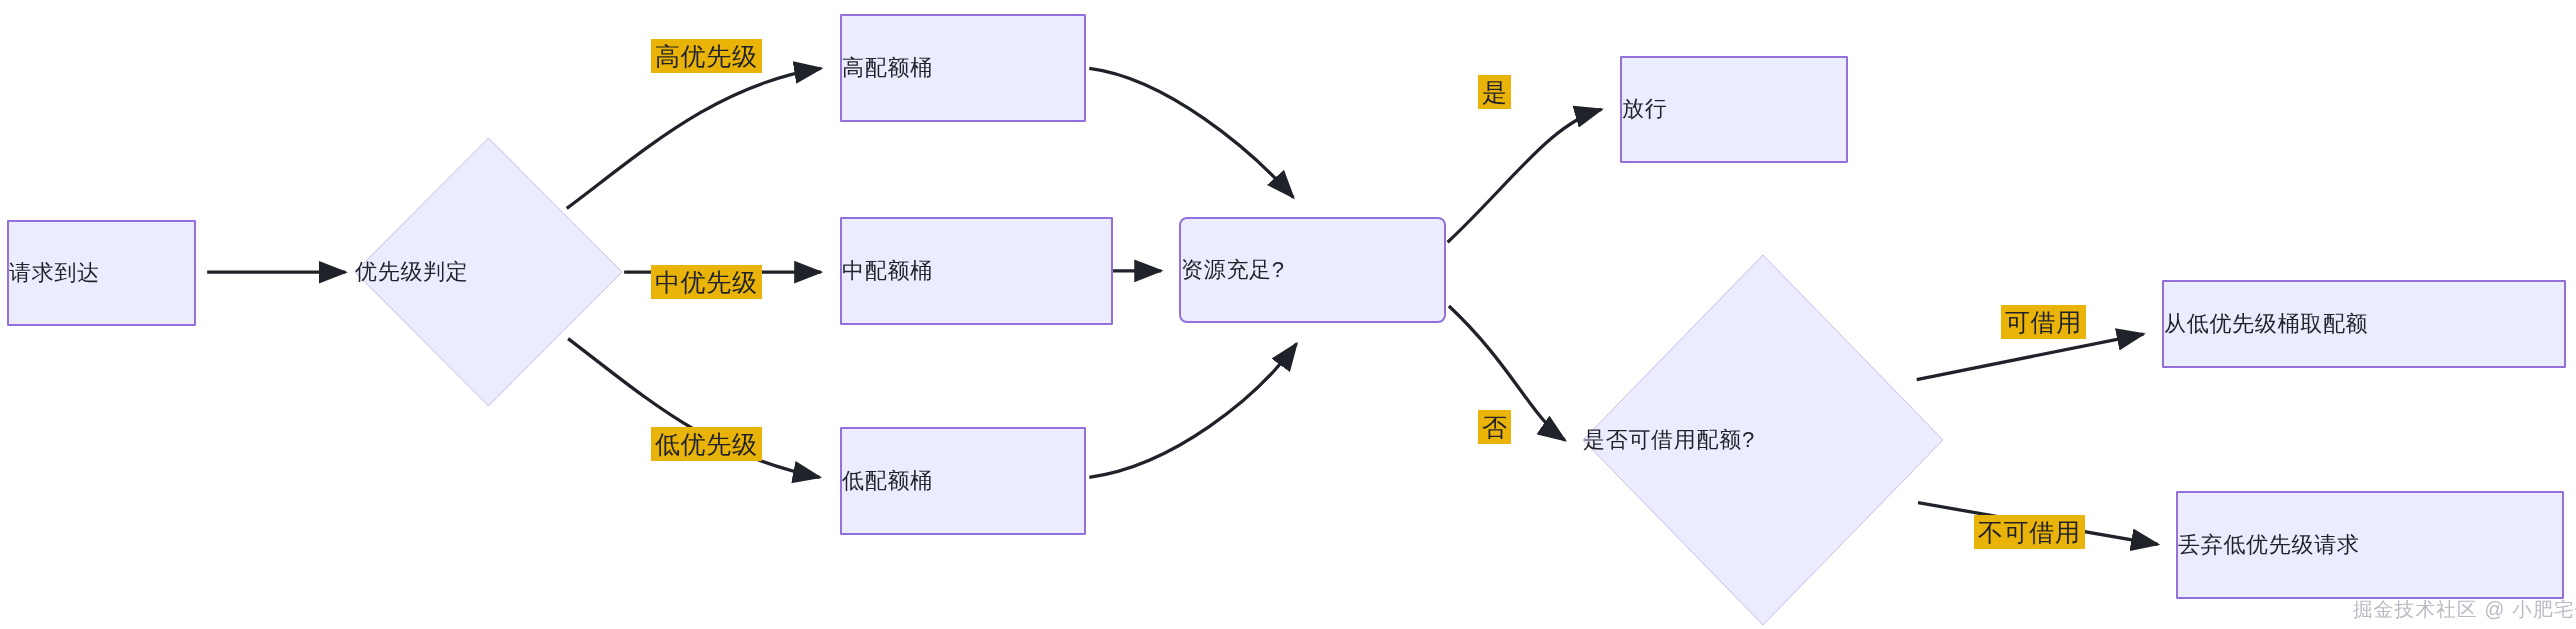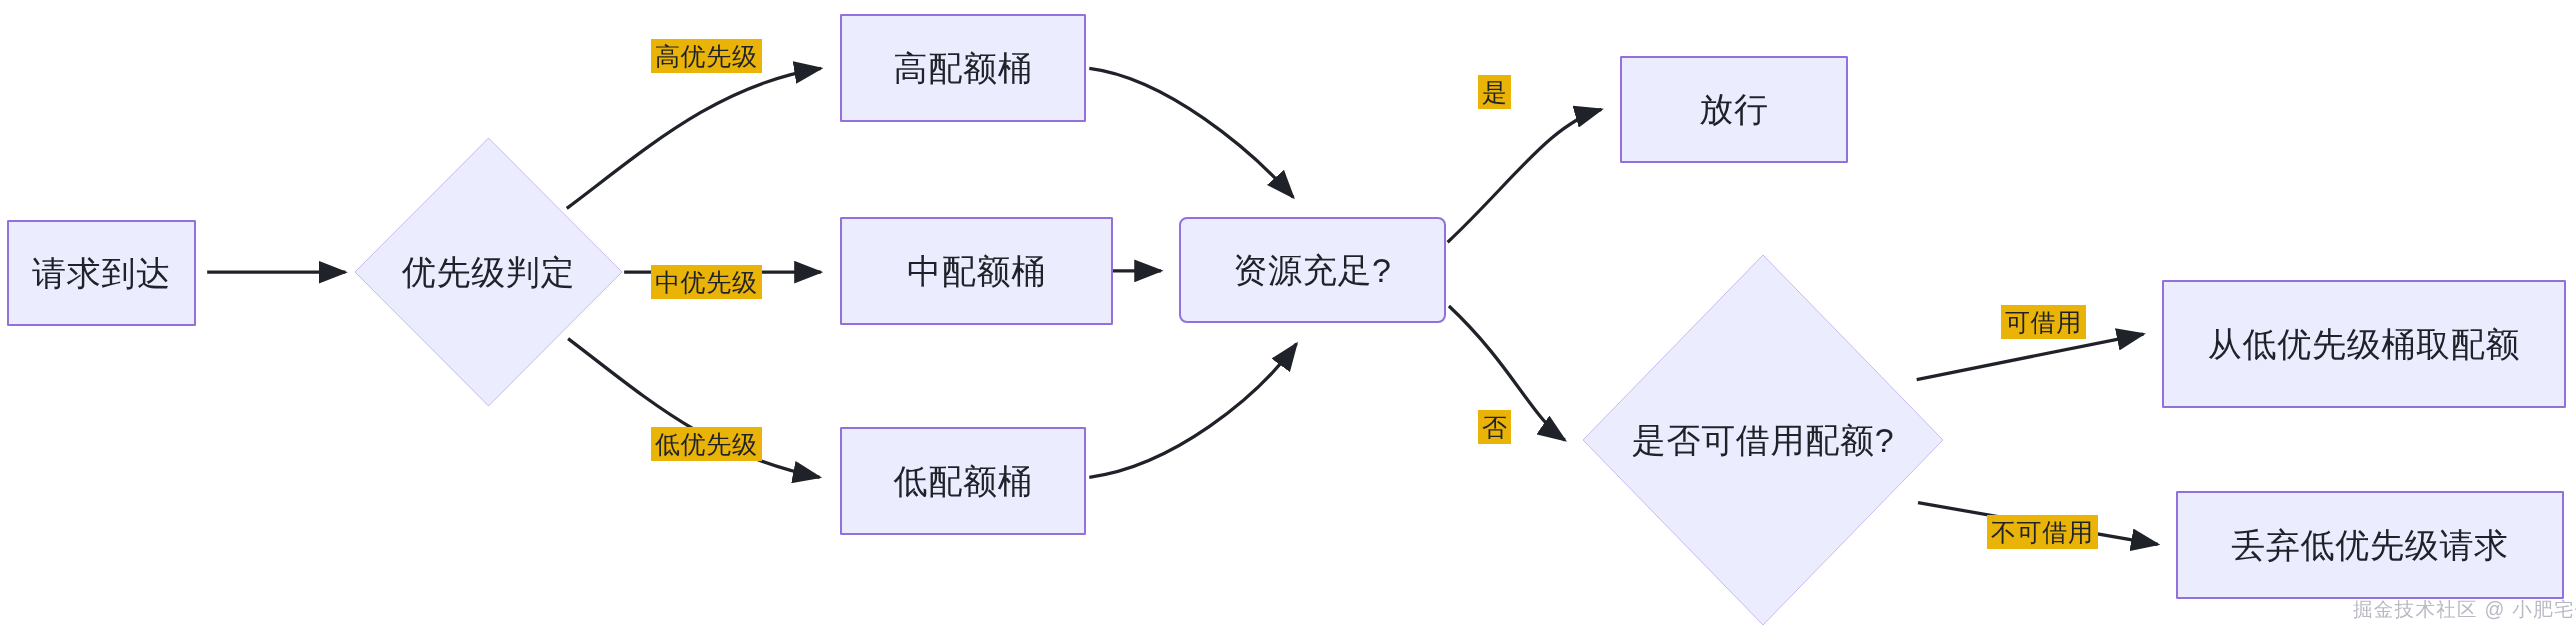--- a/index.html
+++ b/index.html
@@ -21,23 +21,23 @@
     top: 0;
     width: 2576px;
     height: 629px;
     pointer-events: none;
   }
   .node {
     position: absolute;
     box-sizing: border-box;
     display: flex;
     align-items: center;
-    justify-content: center;
+    justify-content: flex-start;
     color: #1f2229;
-    font-size: 34px;
+    font-size: 22px;
     line-height: 1.2;
     letter-spacing: 0.7px;
     white-space: nowrap;
     z-index: 2;
   }
   .node.rect {
     background: #ececff;
     border: 2.6px solid #9370db;
     border-radius: 1.3px;
   }
@@ -127,33 +127,33 @@
       </div>
       <div class="node rect" style="left: 1620px; top: 56px; width: 228px; height: 107px;">
         <span>放行</span>
       </div>
       <div class="node diamond" style="left: 1583px; top: 255px; width: 360px; height: 370px;">
         <svg class="dshape" viewBox="0 0 100 100" preserveAspectRatio="none">
           <polygon points="50,0 100,50 50,100 0,50" fill="#ececff" stroke="#9370db" stroke-width="0.45" vector-effect="non-scaling-stroke"></polygon>
         </svg>
         <span class="dlabel">是否可借用配额?</span>
       </div>
-      <div class="node rect" style="left: 2162px; top: 280px; width: 404px; height: 128px;">
+      <div class="node rect" style="left: 2162px; top: 280px; width: 404px; height: 88px;">
         <span>从低优先级桶取配额</span>
       </div>
       <div class="node rect" style="left: 2176px; top: 491px; width: 388px; height: 108px;">
         <span>丢弃低优先级请求</span>
       </div>
     </div>
   <div id="label-layer">
       <div class="edge-label" style="left: 651px; top: 39px;">高优先级</div>
       <div class="edge-label" style="left: 651px; top: 250px; margin-top: 15px;">中优先级</div>
       <div class="edge-label" style="left: 651px; top: 427px;">低优先级</div>
       <div class="edge-label" style="left: 1478px; top: 75px;">是</div>
       <div class="edge-label" style="left: 1478px; top: 410px;">否</div>
       <div class="edge-label" style="left: 2001px; top: 305px;">可借用</div>
-      <div class="edge-label" style="left: 1974px; top: 515px; margin-left: 13px;">不可借用</div>
+      <div class="edge-label" style="left: 1974px; top: 515px;">不可借用</div>
     </div>
 
   <div class="watermark" style="left: 2353px; top: 596px;">掘金技术社区 @ 小肥宅仙女</div>
 
 </div>
 
 
 </body></html>

